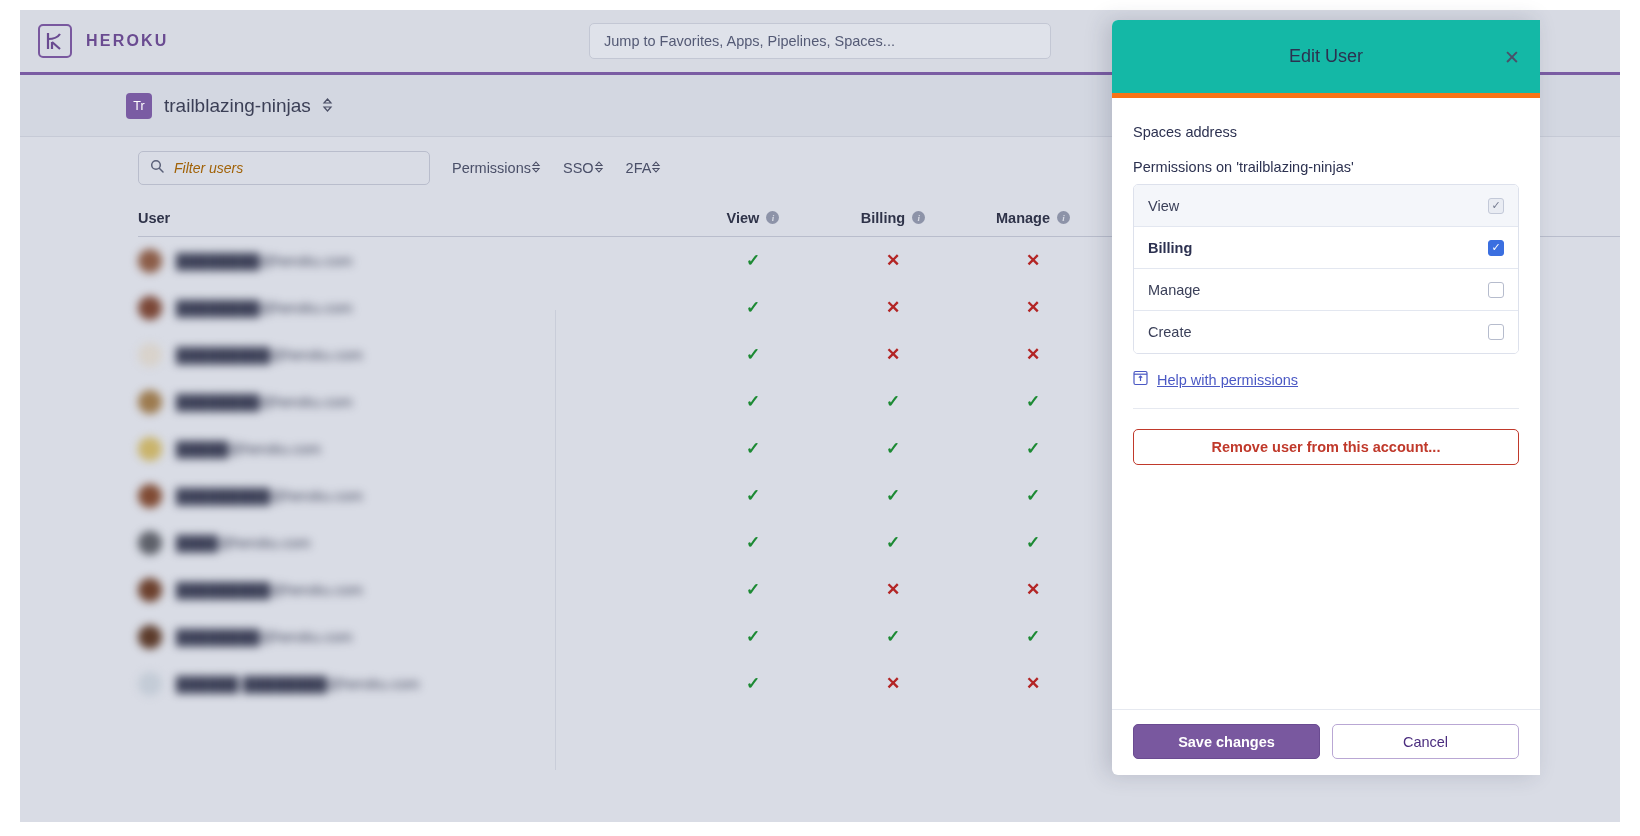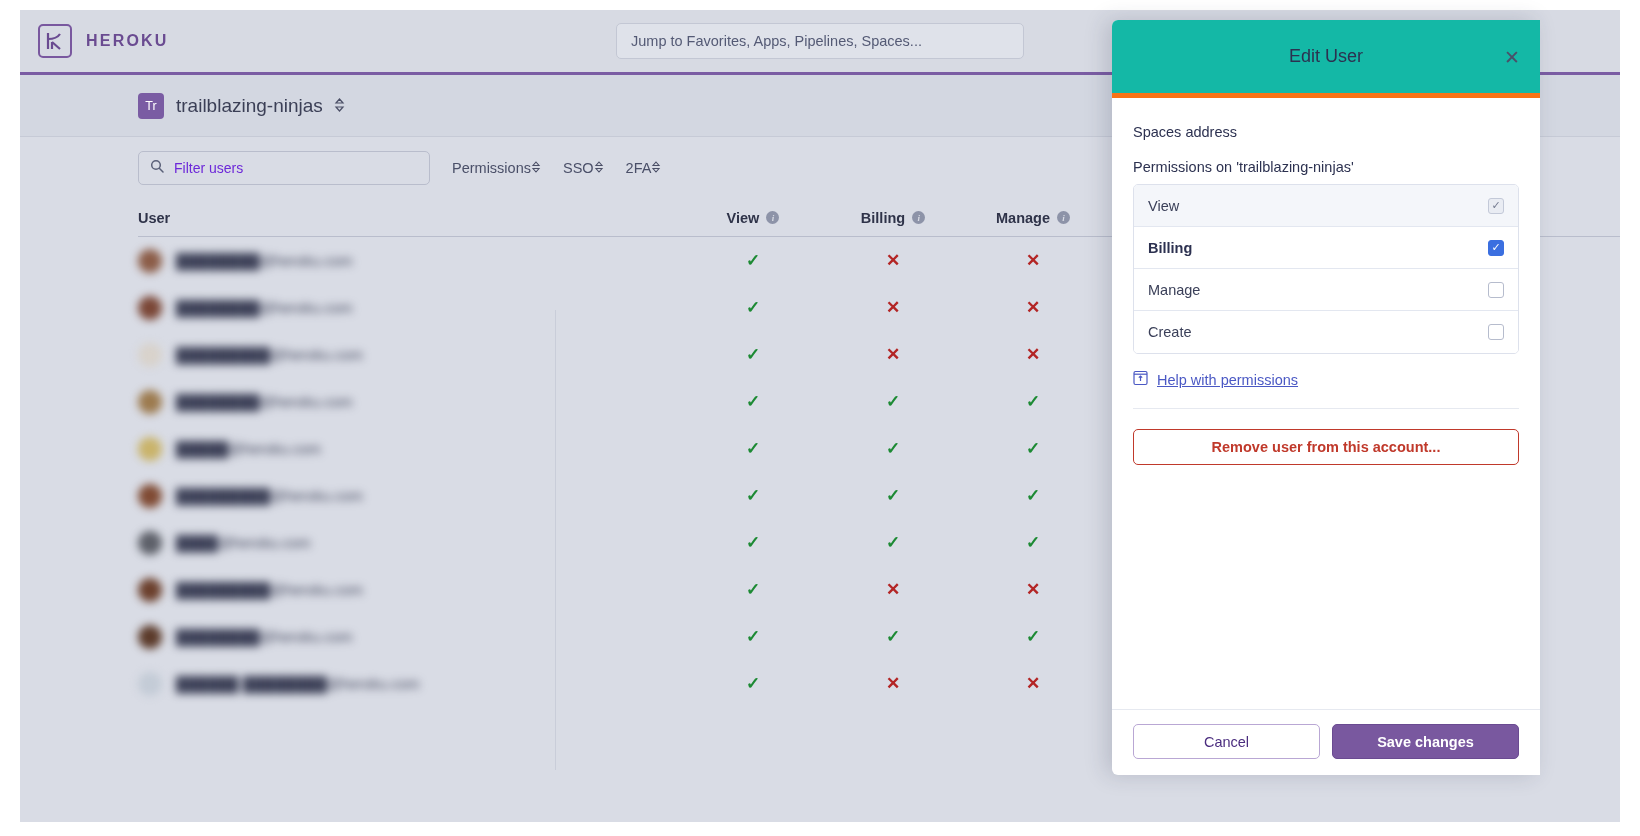--- a/index.html
+++ b/index.html
@@ -45,42 +45,42 @@
     margin-left: 14px;
     font-size: 16px;
     font-weight: bold;
     letter-spacing: 2.2px;
     color: #6a4b91;
   }
   .jump-search {
     position: absolute;
     left: 50%; transform: translateX(-50%);
     top: 13px;
-    width: 408px; height: 36px;
+    width: 462px; height: 36px;
     background: #dfe2ea;
     border: 1px solid #c3c7d4;
     border-radius: 5px;
     display: flex; align-items: center;
     padding: 0 14px;
   }
   .jump-search .ph {
     font-size: 14.5px;
     color: #545a75;
   }
   .topbar-rule {
     height: 3px;
     background: #7a5ca3;
   }
 
   
   .team-header {
     height: 62px;
     background: #d3d7e1;
     display: flex; align-items: center;
-    padding: 0 20px;
+    padding: 0 8px;
     border-bottom: 1px solid #c6cad6;
   }
   .team-badge {
     width: 26px; height: 26px;
     background: #7a5ca3;
     color: #fff;
     border-radius: 4px;
     font-size: 12.5px;
     display: flex; align-items: center; justify-content: center;
     margin-left: 98px;
@@ -127,21 +127,22 @@
     width: 292px; height: 34px;
     border: 1px solid #b9bdcc;
     border-radius: 5px;
     display: flex; align-items: center;
     padding: 0 11px;
     background: transparent;
   }
   .filter-box .ph {
     margin-left: 10px;
     font-size: 14px;
-    color: #6d28d9;
+    color: #a16207;
+    font-style: italic;
   }
   .dropcap {
     margin-left: 22px;
     font-size: 14.5px;
     color: #4a4f68;
     display: flex; align-items: center;
   }
 
   
   .tbl { padding-left: 118px; }
@@ -663,17 +664,17 @@
         </span>
         <span class="help-link">Help with permissions</span>
       </div>
 
       <div class="divider"></div>
 
       <button class="danger-btn">Remove user from this account...</button>
     </div>
 
     <div class="m-foot">
+      <button class="btn btn-save">Save changes</button>
       <button class="btn btn-cancel">Cancel</button>
-      <button class="btn btn-save">Save changes</button>
     </div>
   </div>
 </div>
 
 </body></html>

